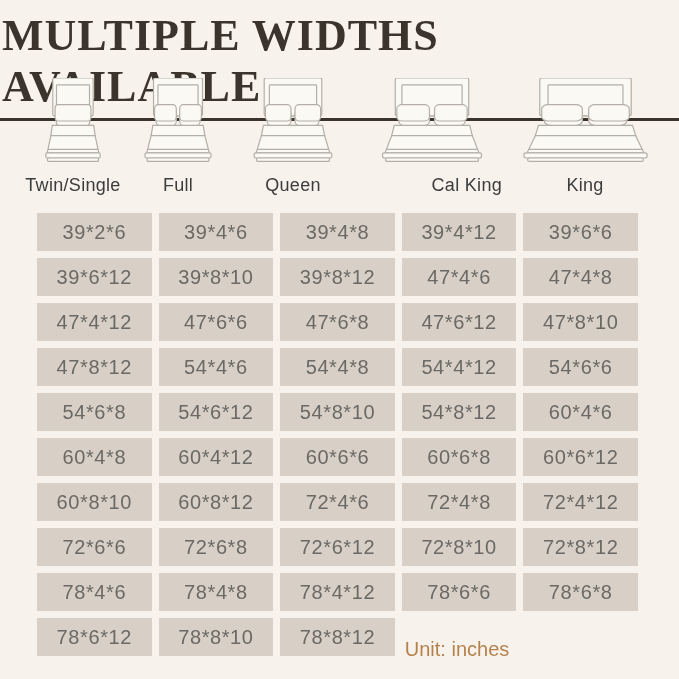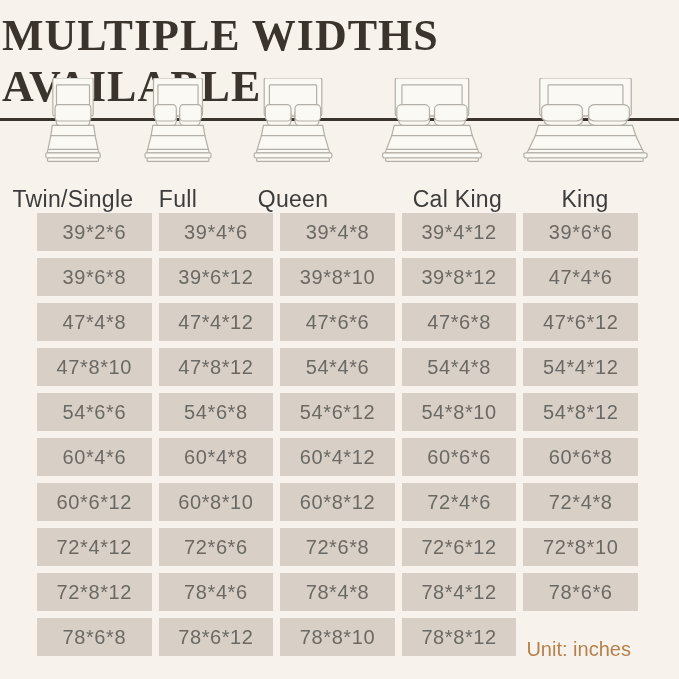--- a/index.html
+++ b/index.html
@@ -26,22 +26,22 @@
   }
   .title-text{
     display:inline-block;
     border-bottom:3px solid var(--title);
     padding:0 2px 6px 2px;
   }
   .beds{position:absolute;top:78px;left:0;width:679px;height:130px;}
   .bed{position:absolute;top:0;}
   .bed svg{display:block;}
   .bed-label{
-    position:absolute;top:108px;width:140px;
-    text-align:center;font-size:23px;color:var(--bed-label);
+    position:absolute;top:97px;width:140px;
+    text-align:center;font-size:18px;color:var(--bed-label);
     letter-spacing:0.3px;
   }
   .grid{
     position:absolute;left:37px;top:213px;width:601px;
     display:grid;grid-template-columns:repeat(5,1fr);
     column-gap:7px;row-gap:7px;
   }
   .cell{
     background:var(--cell-bg);color:var(--cell-text);
     height:38px;line-height:38px;text-align:center;
@@ -148,21 +148,20 @@
     </div>
     <div class="bed-label" style="left: 515px;">King</div>
   </div>
 
 <div class="grid" id="grid">
     <div class="cell">39*2*6</div>
     <div class="cell">39*4*6</div>
     <div class="cell">39*4*8</div>
     <div class="cell">39*4*12</div>
     <div class="cell">39*6*6</div>
-    <div class="cell">39*6*8</div>
     <div class="cell">39*6*12</div>
     <div class="cell">39*8*10</div>
     <div class="cell">39*8*12</div>
     <div class="cell">47*4*6</div>
     <div class="cell">47*4*8</div>
     <div class="cell">47*4*12</div>
     <div class="cell">47*6*6</div>
     <div class="cell">47*6*8</div>
     <div class="cell">47*6*12</div>
     <div class="cell">47*8*10</div>

